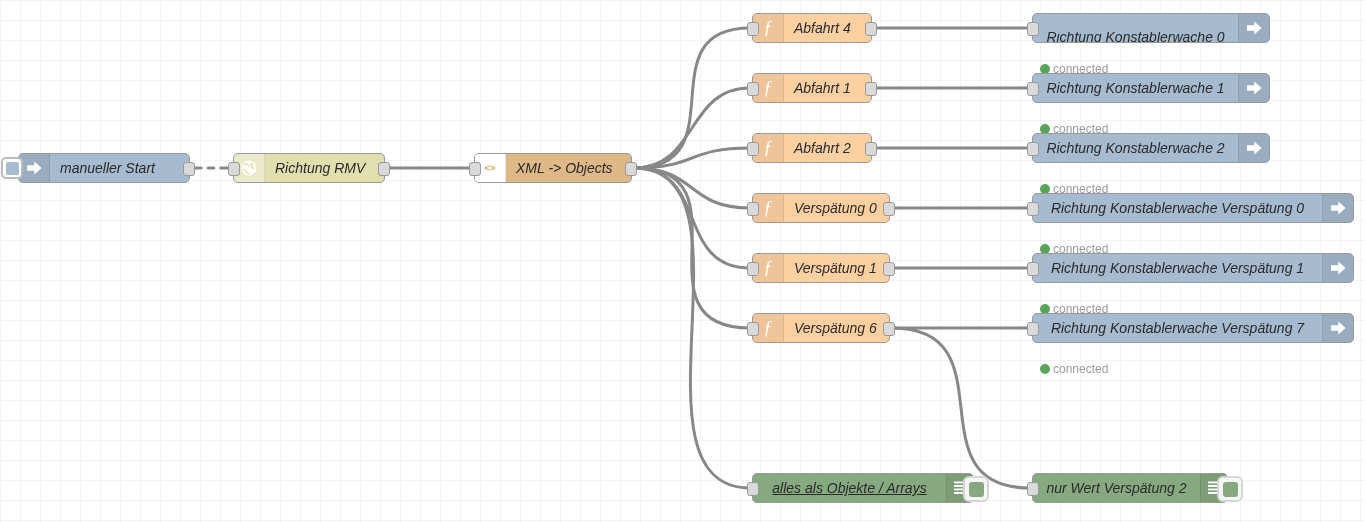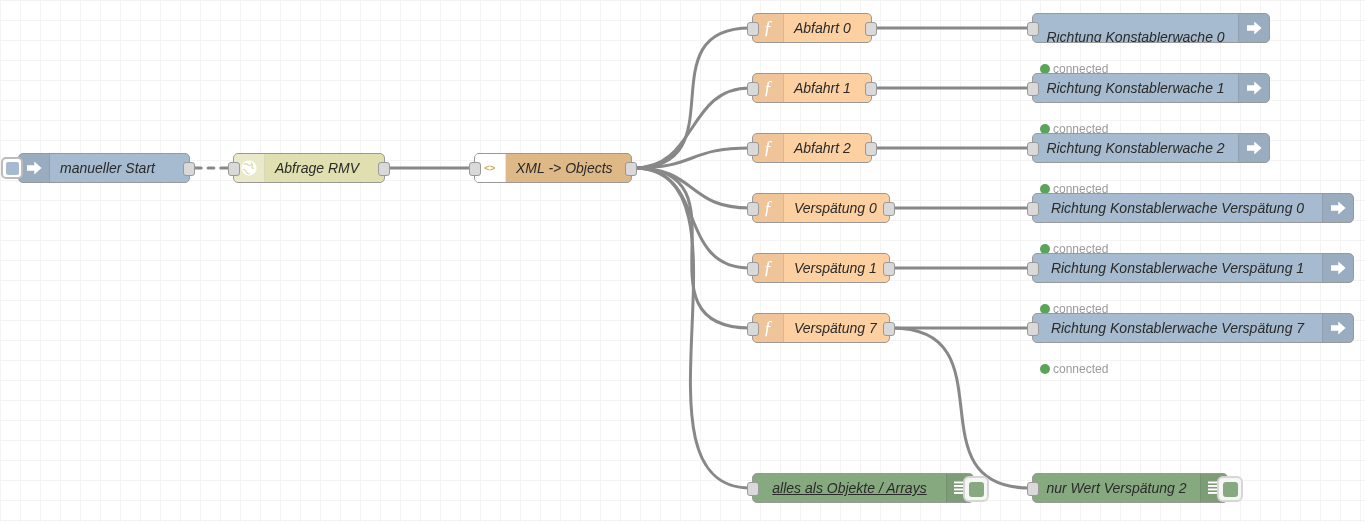--- a/index.html
+++ b/index.html
@@ -219,42 +219,42 @@
         <div class="port out"></div>
       </div>
       <div class="node n-http" style="left: 233px; top: 153px; width: 152px;">
         <div class="port in"></div>
         <div class="iconbox">
           <svg class="gi" width="20" height="20" viewBox="0 0 20 20">
             <circle cx="10" cy="10" r="7.6" fill="#ffffff"></circle>
             <path d="M5.2 6.3 q2.2-1.4 3.4.3 q1.2 1.7 3 .4 M4.3 11.4 q2.6.3 3 2.2 q.4 1.9 2.6 2.2 M12.6 5.1 q1.4 1.4 .6 3 q-.8 1.6 1 2.4" stroke="#dfdfaf" stroke-width="1.5" fill="none" stroke-linecap="round"></path>
           </svg>
         </div>
-        <div class="label">Abfrage RMV</div>
+        <div class="label">Richtung RMV</div>
         <div class="port out"></div>
       </div>
       <div class="node n-xml" style="left: 474px; top: 153px; width: 158px;">
         <div class="port in"></div>
         <div class="iconbox">
           <svg class="gi" width="20" height="20" viewBox="0 0 20 20">
             <path d="M3.2 1.6 h8.2 L16.8 7 v11.4 H3.2 Z" fill="#ffffff"></path>
             <text x="9.6" y="13.3" font-family="Liberation Sans, sans-serif" font-size="9.5" font-weight="bold" fill="#d0a250" text-anchor="middle">&lt;&gt;</text>
           </svg>
         </div>
         <div class="label">XML -&gt; Objects</div>
         <div class="port out"></div>
       </div>
       <div class="node n-func" style="left: 752px; top: 13px; width: 120px;">
         <div class="port in"></div>
         <div class="iconbox">
           <svg class="gi" width="20" height="20" viewBox="0 0 20 20">
             <text x="10" y="16" font-family="Liberation Serif, serif" font-size="19" font-style="italic" fill="#ffffff" text-anchor="middle">ƒ</text>
           </svg>
         </div>
-        <div class="label">Abfahrt 0</div>
+        <div class="label">Abfahrt 4</div>
         <div class="port out"></div>
       </div>
       <div class="node n-func" style="left: 752px; top: 73px; width: 120px;">
         <div class="port in"></div>
         <div class="iconbox">
           <svg class="gi" width="20" height="20" viewBox="0 0 20 20">
             <text x="10" y="16" font-family="Liberation Serif, serif" font-size="19" font-style="italic" fill="#ffffff" text-anchor="middle">ƒ</text>
           </svg>
         </div>
         <div class="label">Abfahrt 1</div>
@@ -290,21 +290,21 @@
         <div class="label">Verspätung 1</div>
         <div class="port out"></div>
       </div>
       <div class="node n-func" style="left: 752px; top: 313px; width: 138px;">
         <div class="port in"></div>
         <div class="iconbox">
           <svg class="gi" width="20" height="20" viewBox="0 0 20 20">
             <text x="10" y="16" font-family="Liberation Serif, serif" font-size="19" font-style="italic" fill="#ffffff" text-anchor="middle">ƒ</text>
           </svg>
         </div>
-        <div class="label">Verspätung 7</div>
+        <div class="label">Verspätung 6</div>
         <div class="port out"></div>
       </div>
       <div class="node n-mqtt" style="left: 1032px; top: 13px; width: 238px;">
         <div class="port in"></div>
         <div class="label" style="justify-content: center; margin-top: 18px;">Richtung Konstablerwache 0</div>
         <div class="iconbox-right">
           <svg class="gi" width="20" height="20" viewBox="0 0 20 20">
             <path d="M3 7.2 h7.3 V3.4 L17.5 10 l-7.2 6.6 V12.8 H3 Z" fill="#ffffff"></path>
           </svg>
         </div>

